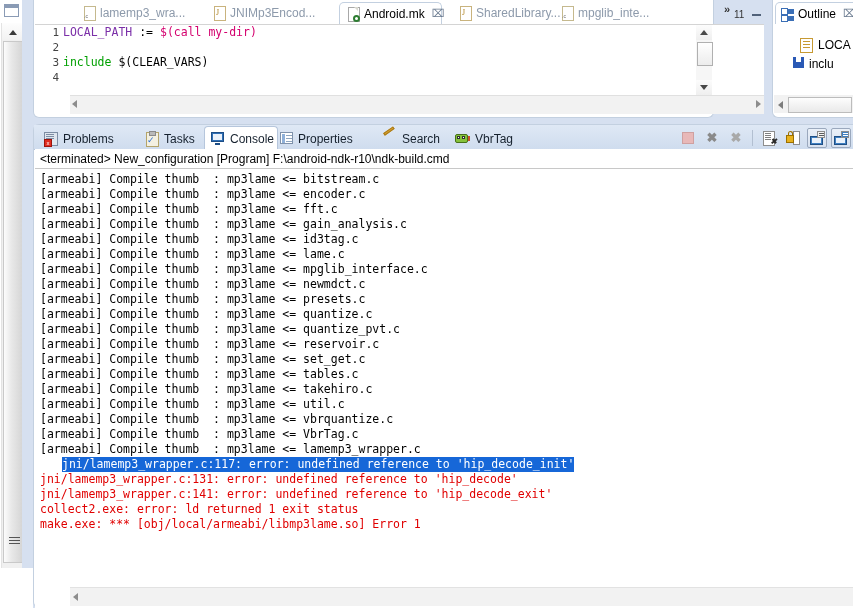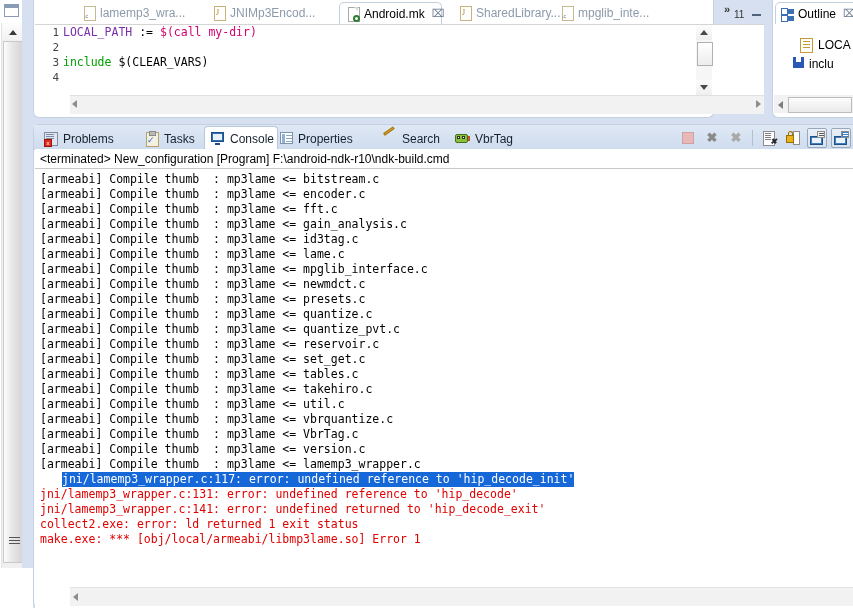--- a/index.html
+++ b/index.html
@@ -411,25 +411,24 @@
         <div class="crow">[armeabi] Compile thumb  : mp3lame &lt;= presets.c</div>
         <div class="crow">[armeabi] Compile thumb  : mp3lame &lt;= quantize.c</div>
         <div class="crow">[armeabi] Compile thumb  : mp3lame &lt;= quantize_pvt.c</div>
         <div class="crow">[armeabi] Compile thumb  : mp3lame &lt;= reservoir.c</div>
         <div class="crow">[armeabi] Compile thumb  : mp3lame &lt;= set_get.c</div>
         <div class="crow">[armeabi] Compile thumb  : mp3lame &lt;= tables.c</div>
         <div class="crow">[armeabi] Compile thumb  : mp3lame &lt;= takehiro.c</div>
         <div class="crow">[armeabi] Compile thumb  : mp3lame &lt;= util.c</div>
         <div class="crow">[armeabi] Compile thumb  : mp3lame &lt;= vbrquantize.c</div>
         <div class="crow">[armeabi] Compile thumb  : mp3lame &lt;= VbrTag.c</div>
-        <div class="crow">[armeabi] Compile thumb  : mp3lame &lt;= version.c</div>
         <div class="crow">[armeabi] Compile thumb  : mp3lame &lt;= lamemp3_wrapper.c</div>
         <div class="selwrap"><span class="crow sel">jni/lamemp3_wrapper.c:117: error: undefined reference to 'hip_decode_init'</span></div>
         <div class="crow err">jni/lamemp3_wrapper.c:131: error: undefined reference to 'hip_decode'</div>
-        <div class="crow err">jni/lamemp3_wrapper.c:141: error: undefined returned to 'hip_decode_exit'</div>
+        <div class="crow err">jni/lamemp3_wrapper.c:141: error: undefined reference to 'hip_decode_exit'</div>
         <div class="crow err">collect2.exe: error: ld returned 1 exit status</div>
         <div class="crow err">make.exe: *** [obj/local/armeabi/libmp3lame.so] Error 1</div>
       </div>
 
     <div class="c-hscroll">
       <div class="ch-left"></div>
     </div>
   </div>
 
   <div class="bottom-strip"></div>

